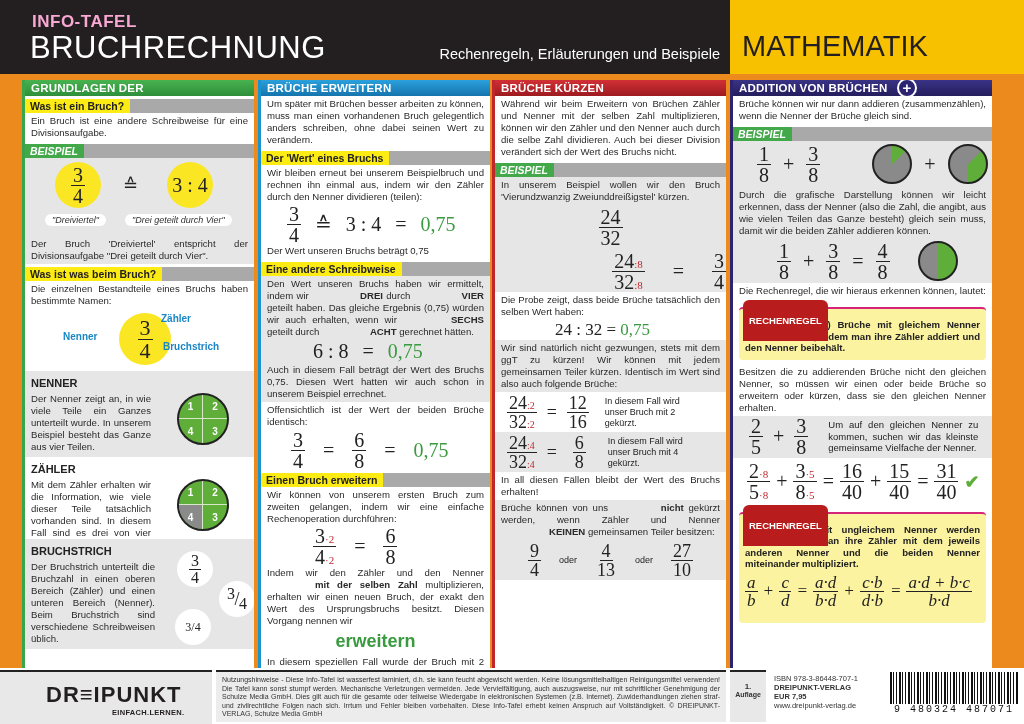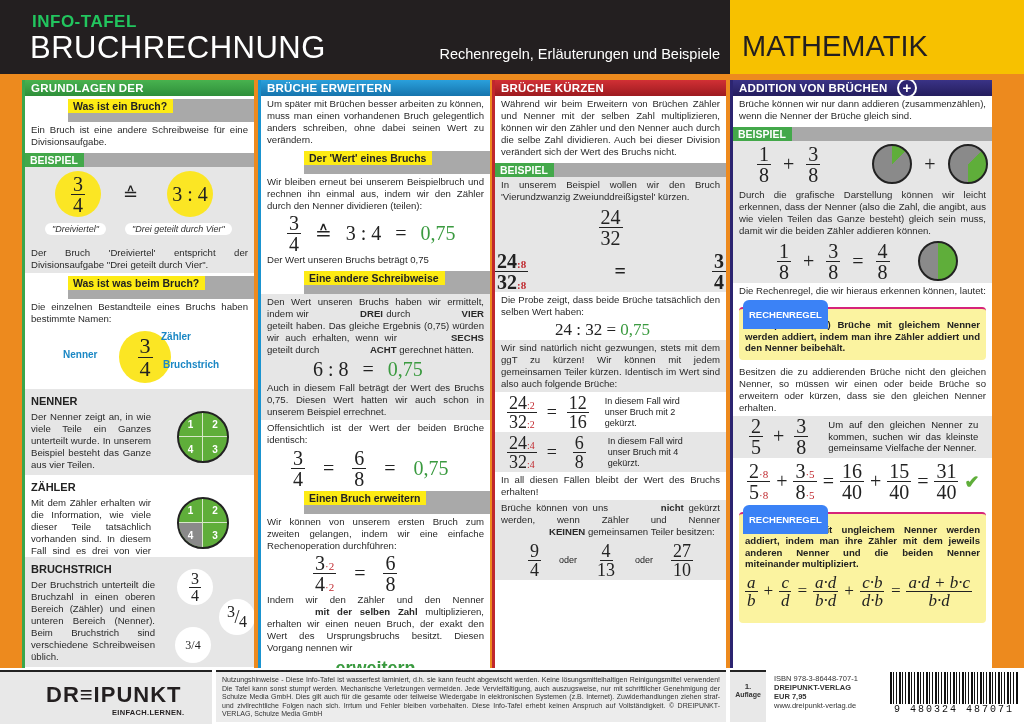--- a/index.html
+++ b/index.html
@@ -1,43 +1,43 @@
 <!DOCTYPE html>
 <html><head>
 <meta charset="utf-8">
 <style>
   * { box-sizing: border-box; margin: 0; padding: 0; }
   html, body { width: 1024px; height: 724px; overflow: hidden; background: #ffffff; }
   body { font-family: "Liberation Sans", sans-serif; color: #222; position: relative; }
 
   .header { position: absolute; left: 0; top: 0; width: 730px; height: 74px; background: #231f20; }
   .header-right { position: absolute; left: 730px; top: 0; width: 294px; height: 74px; background: #f7c100; }
-  .info-tafel { position: absolute; left: 32px; top: 12px; color: #22c55e; font-weight: bold; font-size: 17px; letter-spacing: 0.5px; }
+  .info-tafel { position: absolute; left: 32px; top: 12px; color: #f9a8d4; font-weight: bold; font-size: 17px; letter-spacing: 0.5px; }
   .title { position: absolute; left: 30px; top: 30px; color: #fff; font-size: 31px; letter-spacing: 0.5px; }
   .subtitle { position: absolute; right: 10px; top: 46px; color: #ffffff; font-size: 14.5px; }
   .math-title { position: absolute; left: 12px; top: 30px; color: #231f20; font-size: 29px; }
 
   .band { position: absolute; left: 0; top: 74px; width: 1024px; height: 594px; background: #ed8a1e; }
   .col { position: absolute; top: 80px; background: #fff; overflow: hidden; }
   .col1 { left: 22px; width: 232px; height: 588px; border-left: 3px solid #3aa64b; }
   .col2 { left: 258px; width: 232px; height: 588px; border-left: 3px solid #1a93cf; }
   .col3 { left: 492px; width: 234px; height: 588px; border-left: 3px solid #c0272d; }
   .col4 { left: 730px; width: 262px; height: 588px; border-left: 3px solid #2c2470; }
 
   .col-head { height: 16px; color: #fff; font-weight: bold; font-size: 11.5px; line-height: 16px; padding-left: 6px; text-transform: uppercase; letter-spacing: 0.2px; }
   .h-green { background: linear-gradient(#48b24f, #2e8f3a); }
   .h-blue { background: linear-gradient(#2aa0dc, #1574ad); }
   .h-red { background: linear-gradient(#d13035, #9d1a1f); }
   .h-purple { background: linear-gradient(#3a3386, #241d5e); position: relative; }
   .plus-badge { position: absolute; left: 164px; top: -2px; width: 20px; height: 20px; border-radius: 50%; background: #2c2470; border: 2px solid #fff; color: #fff; font-size: 15px; line-height: 15px; text-align: center; font-weight: bold; }
 
-  .sub-head { position: relative; height: 23px; background: #a9a9a9; margin-top: 3px; margin-left: 43px; }
+  .sub-head { position: relative; height: 14px; background: #a9a9a9; margin-top: 3px; }
   .sub-head span { position: absolute; left: 0; top: 0; height: 14px; background: #fdeb14; color: #222; font-weight: bold; font-size: 10.5px; line-height: 14px; padding: 0 6px 0 5px; }
   .beispiel { position: relative; height: 14px; background: #a9a9a9; margin-top: 3px; }
-  .beispiel span { position: absolute; left: 0; top: 0; height: 14px; background: #43a84a; color: #fff; font-weight: bold; font-size: 10.5px; line-height: 14px; padding: 0 6px 0 5px; }
+  .beispiel span { position: absolute; left: 0; top: 0; height: 14px; background: #43a84a; color: #fff; font-weight: bold; font-size: 10.5px; line-height: 14px; padding: 0 6px 0 5px; font-style: italic; }
 
   .txt { font-size: 9.6px; line-height: 12px; padding: 2px 6px; text-align: justify; color: #2a2a2a; }
   .grey { background: #e6e6e6; }
   .txt b { font-weight: bold; margin-left: 48px; }
 
   .frac { display: inline-flex; flex-direction: column; align-items: center; font-family: "Liberation Serif", serif; vertical-align: middle; line-height: 1; }
   .frac .n { border-bottom: 1.6px solid #222; padding: 0 2px; }
   .frac .d { padding: 0 2px; }
   .serif { font-family: "Liberation Serif", serif; }
   .green-val { color: #3a9a3f; font-family: "Liberation Serif", serif; }
@@ -51,21 +51,21 @@
   .pie4 .q { position: absolute; width: 50%; height: 50%; color: #fff; font-size: 10px; font-weight: bold; display: flex; align-items: center; justify-content: center; }
   .pie4 .q1 { left: 0; top: 0; border-right: 1px solid #d7e8c9; border-bottom: 1px solid #d7e8c9; }
   .pie4 .q2 { right: 0; top: 0; border-bottom: 1px solid #d7e8c9; }
   .pie4 .q3 { right: 0; bottom: 0; }
   .pie4 .q4 { left: 0; bottom: 0; border-right: 1px solid #d7e8c9; }
   .pie4 .grey-q { background: #8a8a8a; }
 
   .white-disc { position: absolute; border-radius: 50%; background: #fff; display: flex; align-items: center; justify-content: center; font-family: "Liberation Serif", serif; }
 
   .rule-box { margin: 4px 6px 0 6px; background: #fbf3a0; border-top: 2px solid #d6247a; border-radius: 4px; position: relative; padding: 10px 6px 6px 6px; }
-  .rule-tag { position: absolute; left: 4px; top: -9px; background: #3b82f6; color: #fff; font-size: 9.5px; font-weight: bold; padding: 9px 6px; border-radius: 6px 6px 0 0; }
+  .rule-tag { position: absolute; left: 4px; top: -9px; background: #b91c1c; color: #fff; font-size: 9.5px; font-weight: bold; padding: 15px 6px; border-radius: 6px 6px 0 0; }
   .rule-text { font-size: 9.6px; line-height: 11.5px; font-weight: bold; color: #222; text-align: justify; }
 
   .footer-logo { position: absolute; left: 0; top: 670px; width: 212px; height: 54px; background: #e8e8e8; border-top: 2px solid #222; }
   .logo-text { position: absolute; left: 46px; top: 10px; font-size: 22px; font-weight: bold; letter-spacing: 1px; color: #231f20; }
   .logo-tag { position: absolute; left: 112px; top: 36px; font-size: 7.5px; font-weight: bold; color: #231f20; letter-spacing: 0.3px; }
   .footer-notes { position: absolute; left: 216px; top: 670px; width: 510px; height: 52px; background: #ececec; border-top: 2px solid #222; font-size: 7px; line-height: 8.6px; padding: 4px 6px; color: #333; text-align: justify; }
   .footer-ed { position: absolute; left: 730px; top: 670px; width: 36px; height: 52px; background: #e8e8e8; border-top: 2px solid #222; font-size: 8px; font-weight: bold; text-align: center; padding-top: 10px; color: #333; }
   .footer-isbn { position: absolute; left: 774px; top: 674px; font-size: 7.5px; line-height: 9px; color: #333; }
   .barcode { position: absolute; left: 890px; top: 672px; width: 128px; height: 46px; }
   .barcode-bars { height: 32px; background: repeating-linear-gradient(90deg, #111 0 2px, #fff 2px 3px, #111 3px 4px, #fff 4px 6px, #111 6px 7px, #fff 7px 9px); }
@@ -236,21 +236,21 @@
       <span>BEISPIEL</span>
     </div>
   <div class="grey">
     <div class="txt">In unserem Beispiel wollen wir den Bruch 'Vierundzwanzig Zweiunddreißigstel' kürzen.</div>
     <div style="text-align:center; font-size:20px; padding:2px 0;">
       <div class="frac">
           <span class="n">24</span>
           <span class="d">32</span>
         </div>
     </div>
-    <div style="height:42px; display:flex; align-items:center; justify-content:space-between; gap:28px; font-size:20px;font-weight:bold;">
+    <div style="height:42px; display:flex; align-items:center; justify-content:flex-end; gap:28px; font-size:20px;">
       <div class="frac">
           <span class="n"><span>24</span><span class="red-op">:8</span></span>
           <span class="d"><span>32</span><span class="red-op">:8</span></span>
         </div>
       <span class="serif">=</span>
       <div class="frac">
           <span class="n">3</span>
           <span class="d">4</span>
         </div>
     </div>

